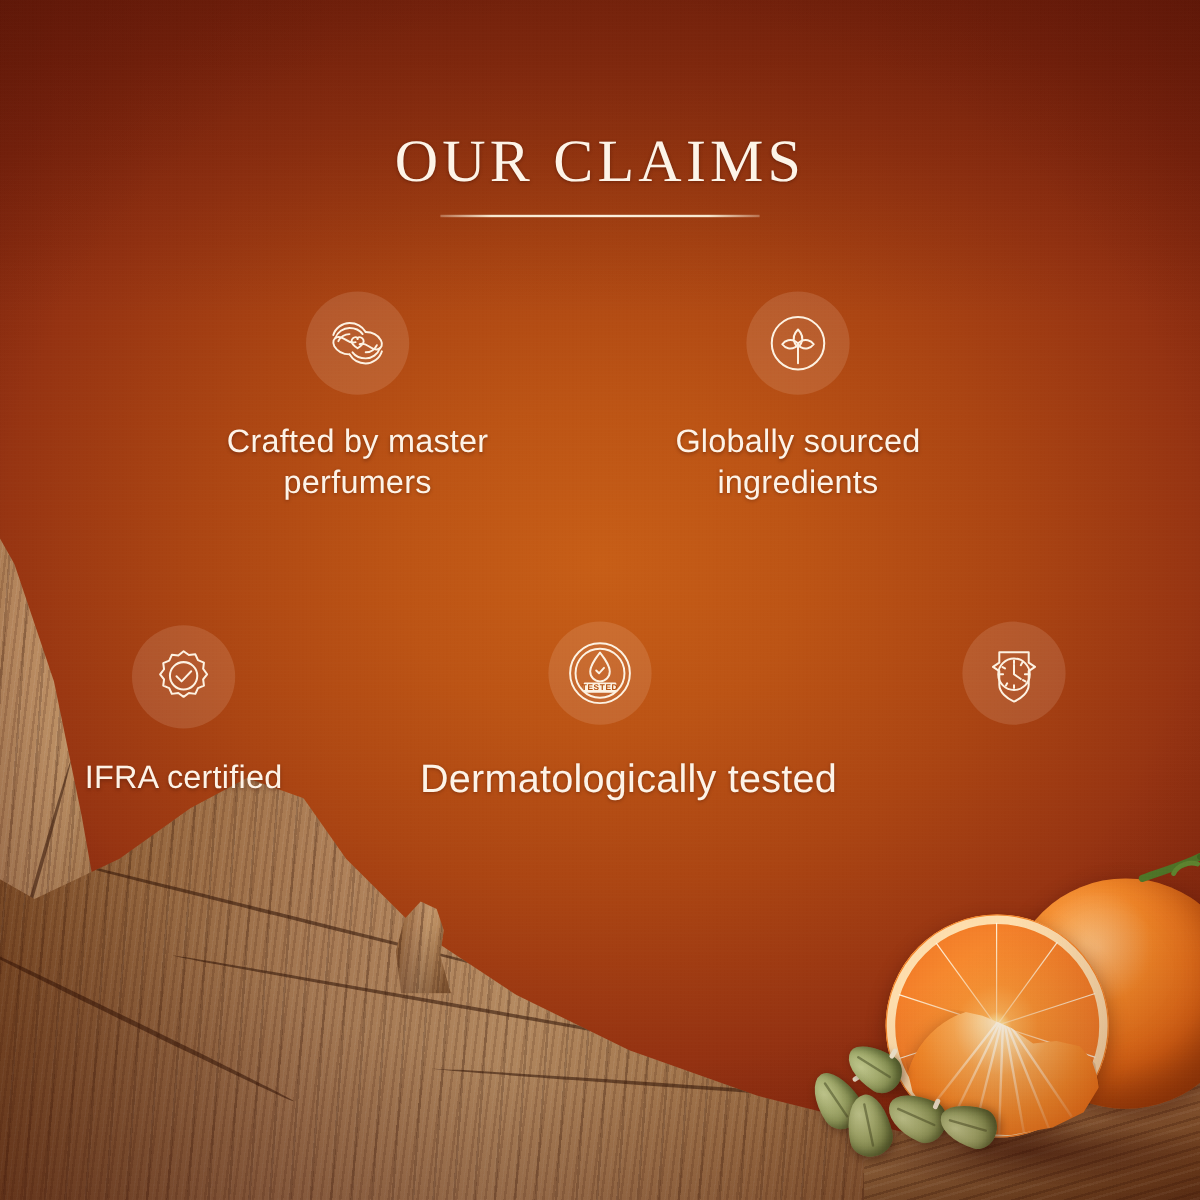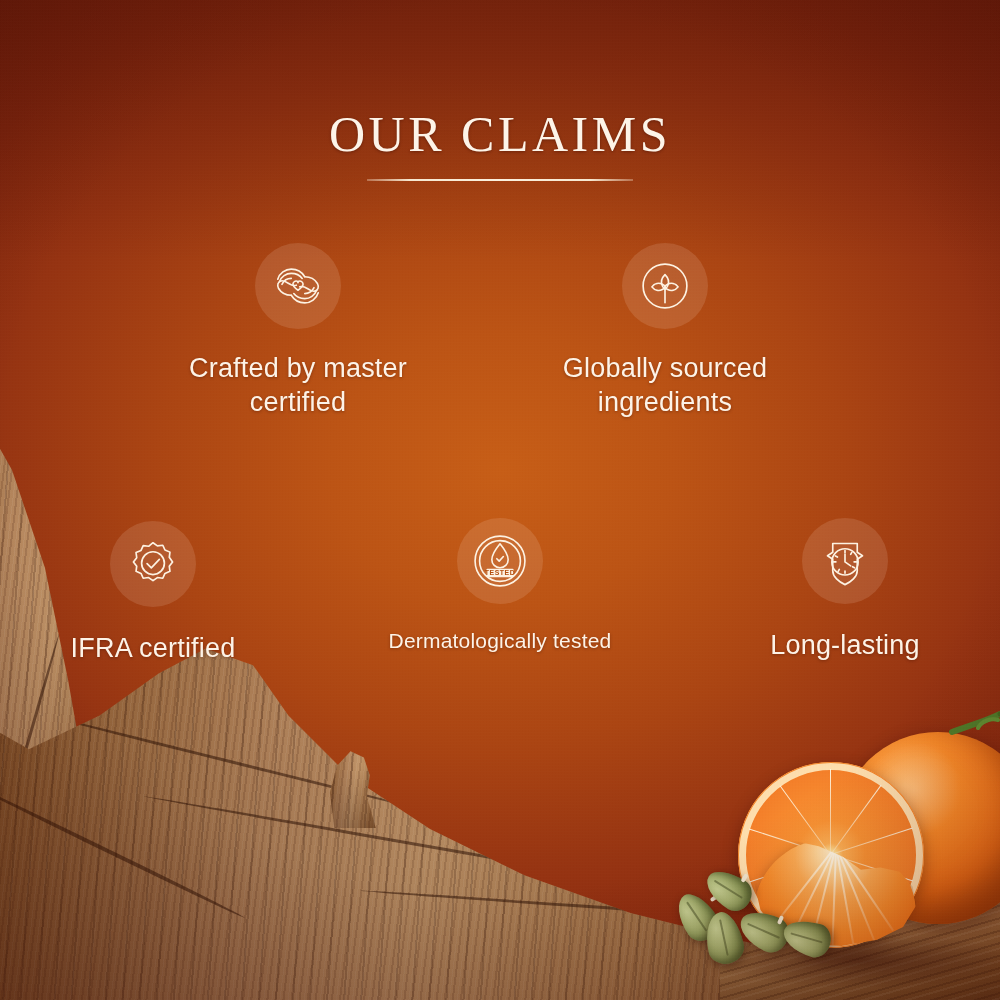--- a/index.html
+++ b/index.html
@@ -149,21 +149,21 @@
   #claim-0 { left:148px; top:243px; width:300px; }
   #claim-1 { left:515px; top:243px; width:300px; }
   #claim-2 { left:  3px; top:521px; width:300px; }
   #claim-3 { left:350px; top:518px; width:300px; }
   #claim-4 { left:695px; top:518px; width:300px; }
 
   #claim-2 .claim-label,
   #claim-3 .claim-label,
   #claim-4 .claim-label { margin-top:24px; }
   #claim-3 { width:300px; }
-  #claim-3 .claim-label { white-space:nowrap; font-size:21px; }
+  #claim-3 .claim-label { white-space:nowrap; font-size:33px; }
 
   
   #fruit { position:absolute; left:690px; top:700px; width:330px; height:300px; }
 
   .orange-whole {
     position:absolute; left:150px; top:32px;
     width:196px; height:192px; border-radius:50%;
     background:
       radial-gradient(circle at 33% 28%, #ffb25c 0%, #fb8d2a 28%, #ef6f17 58%, #c64d0c 86%, #93340a 100%);
     box-shadow:inset -16px -18px 34px rgba(110,38,4,0.55), 0 6px 18px rgba(50,12,3,0.45);
@@ -353,21 +353,21 @@
         <path d="M13 30c2-4 6-7 11-7"></path>
         <path d="M40 21c6 0 12 3 15 8 2 4 1 8-3 9-3 1-6-1-9-3-3-2-6-3-9-2"></path>
         <path d="M56 40c-2 7-9 12-16 12-7 0-13-4-16-9"></path>
         <path d="M54 37c-2 6-8 10-14 10-5 0-10-2-13-6"></path>
         <path d="M51 34c-2 4-6 7-11 7"></path>
         <path d="M24 43c-6 0-12-3-15-8-2-4-1-8 3-9 3-1 6 1 9 3 3 2 6 3 9 2"></path>
         <path d="M32 37c-3-2-6-4-6-7 0-2 2-4 4-4 1 0 2 1 2 2 0-1 1-2 2-2 2 0 4 2 4 4 0 3-3 5-6 7z"></path>
       </svg>
     </div>
     <div class="claim-label">Crafted by master
-certified</div>
+perfumers</div>
   </div>
 
   <div class="claim" id="claim-2">
     <div class="claim-icon-wrap">
       <svg width="54" height="54" viewBox="0 0 64 64" fill="none" stroke="#fdf2e2" stroke-width="2" stroke-linecap="round" stroke-linejoin="round">
         <path d="M32 5l5.2 3.9 6.4-.8 2.6 5.9 5.9 2.6-.8 6.4L55.2 28.7 51.3 33.9l.8 6.4-5.9 2.6-2.6 5.9-6.4-.8L32 51.9l-5.2-3.9-6.4.8-2.6-5.9-5.9-2.6.8-6.4L8.8 28.7l3.9-5.2-.8-6.4 5.9-2.6 2.6-5.9 6.4.8z" transform="translate(0,2) scale(1,0.96)"></path>
         <circle cx="32" cy="31" r="13.5"></circle>
         <path d="M25 31.5l5 5 9.5-10"></path>
       </svg>
     </div>
@@ -405,16 +405,15 @@
   <div class="claim" id="claim-4">
     <div class="claim-icon-wrap">
       <svg width="56" height="56" viewBox="0 0 64 64" fill="none" stroke="#fdf2e2" stroke-width="1.9" stroke-linecap="round" stroke-linejoin="round">
         <path d="M18 12h28v10l6 4-6 4v13c0 7-7 13-14 16-7-3-14-9-14-16V30l-6-4 6-4z"></path>
         <circle cx="32" cy="33" r="15"></circle>
         <path d="M32 24v9l6.5 4.5"></path>
         <path d="M32 20v2.6M45 33h-2.6M32 46v-2.6M19 33h2.6"></path>
         <path d="M39.8 22.1l-1.3 2.3M42.9 39.8l-2.3-1.3M24.2 43.9l1.3-2.3M21.1 26.2l2.3 1.3"></path>
       </svg>
     </div>
-    <div class="claim-label">Long-lasting</div>
   </div>
 
 </div>
 
 </body></html>

